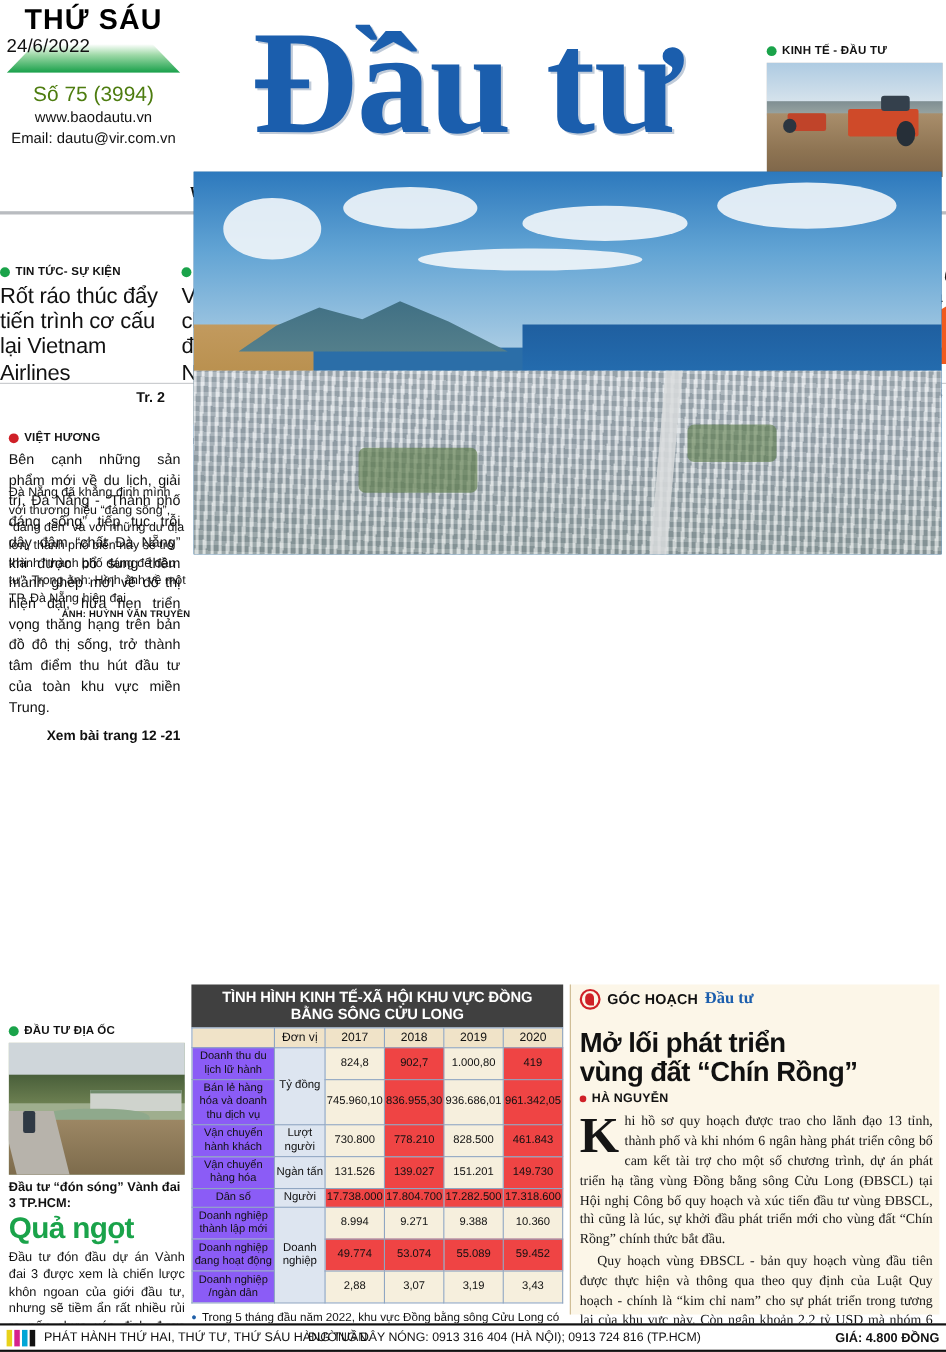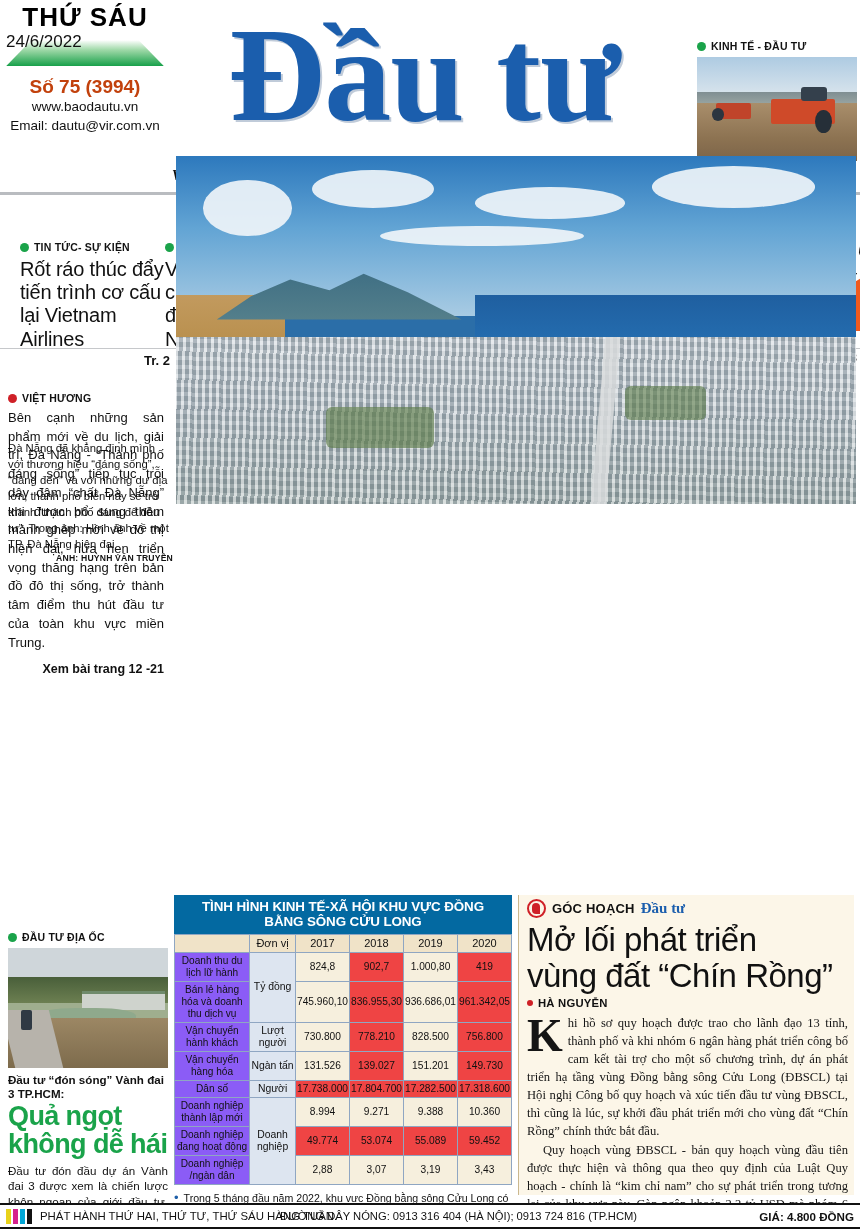--- a/index.html
+++ b/index.html
@@ -27,21 +27,21 @@
   .date-banner .ribbon {
     position: absolute; left: 0; right: 0; top: 8px; height: 26px;
     background: linear-gradient(to bottom, #ffffff 0%, #9fd9a8 38%, #18a04a 100%);
     clip-path: polygon(16% 0%, 84% 0%, 100% 100%, 0% 100%);
   }
   .date-banner .dtext {
     position: absolute; left: 0; right: 0; top: 0;
     font-size: 17px; color: #111; text-align: left;
   }
   .issue {
-    margin-top: 10px; font-size: 19px; font-weight: bold; color: #c2410c;
+    margin-top: 10px; font-size: 19px; font-weight: normal; color: #4d7c0f;
   }
   .site, .email { font-size: 13.5px; color: #111; line-height: 1.35; }
 
   .logo-wrap {
     position: absolute; left: 150px; top: 0; width: 548px; height: 160px;
   }
   .logo-word {
     font-family: "Liberation Serif", serif;
     font-size: 134px; font-weight: bold; color: #1B5EAD;
     letter-spacing: -1px; line-height: 150px; text-align: center;
@@ -103,21 +103,21 @@
   .page-ref { font-size: 12.5px; font-weight: bold; text-align: right; margin-top: 1px; }
 
   
   .teasers { position: absolute; left: 0; top: 199px; width: 860px; height: 148px; }
   .tz { position: absolute; top: 6px; }
   .tz .th {
     font-size: 20px; font-weight: normal; line-height: 1.16; margin-top: 5px;
     letter-spacing: -.2px;
   }
   .tz .tref { font-size: 13px; font-weight: bold; text-align: right; margin-top: 2px; }
-  .tz1 { left: 20px; width: 150px; }
+  .tz1 { left: 0; width: 150px; }
   .tz2 { left: 165px; width: 160px; }
   .tz3 { left: 332px; width: 360px; }
   .quote-row { display: flex; gap: 6px; margin-top: 6px; }
   .qmark {
     font-family: "Liberation Serif", serif;
     font-size: 62px; font-weight: bold; color: #1aa34a; line-height: .62;
     flex: none; height: 44px;
   }
   .qtext { font-size: 12.6px; line-height: 1.33; color: #222; }
   .qattr { font-size: 12.5px; font-weight: bold; text-align: right; line-height: 1.25; }
@@ -238,21 +238,21 @@
   .re-head {
     font-size: 27px; font-weight: bold; color: #1aa34a; line-height: 1.03;
     letter-spacing: -.6px; margin-top: 1px;
   }
   .re-body { font-size: 11.6px; line-height: 1.37; text-align: justify; margin-top: 4px; }
   .re-ref { font-size: 12px; font-weight: bold; text-align: right; margin-top: 3px; }
 
   
   .bcol2 { position: absolute; left: 174px; top: 2px; width: 338px; }
   .tbl-title {
-    background: #0369a1; color: #fff; font-size: 13.4px; font-weight: bold;
+    background: #404040; color: #fff; font-size: 13.4px; font-weight: bold;
     text-align: center; padding: 4px 19px 5px; letter-spacing: -.1px;
   }
   table { width: 100%; border-collapse: collapse; }
   td, th {
     border: 1px solid #8fa6c2; font-size: 10.2px; text-align: center;
     padding: 2px 1px; line-height: 1.18; color: #111;
   }
   th { background: #f0e3c8; font-weight: normal; font-size: 11px; }
   td.lbl { background: #8b5cf6; font-size: 10.1px; }
   td.unit { background: #dde5f0; font-size: 10.4px; }
@@ -274,21 +274,21 @@
   }
   .gn-icon:after {
     content:""; position:absolute; left:3px; top:2px; width:8px; height:11px;
     background:#cf2027; border-radius: 4px 4px 0 4px;
   }
   .gn-label { font-size: 13px; font-weight: bold; letter-spacing: .2px; }
   .gn-brand {
     font-family: "Liberation Serif", serif; font-size: 15px; font-weight: bold; color: #1B5EAD;
   }
   .op-head {
-    font-size: 33px; font-weight: normal; line-height: 1.08; margin-top: 4px; letter-spacing: -.5px;
+    font-size: 25px; font-weight: bold; line-height: 1.08; margin-top: 17px; letter-spacing: -.5px;
   }
   .op-byline { display:flex; align-items:center; gap:5px; margin-top: 4px; }
   .op-byline .dot { width:6px; height:6px; border-radius:50%; background:#cf2027; }
   .op-byline .nm { font-size: 11.3px; font-weight: bold; letter-spacing:.2px; }
   .op-body {
     font-family: "Liberation Serif", serif;
     font-size: 12.6px; line-height: 1.42; text-align: justify; margin-top: 6px; color:#151515;
   }
   .op-body p { text-indent: 16px; margin-bottom: 2px; }
   .op-body p.first { text-indent: 0; }
@@ -458,21 +458,20 @@
         <div class="trees"></div>
         <div class="bld"></div>
         <div class="water"></div>
         <div class="dirt"></div>
         <div class="path"></div>
         <div class="person"></div>
       </div>
       <div class="re-sub">Đầu tư “đón sóng” Vành đai 3 TP.HCM:</div>
       <div class="re-head">
         <div>Quả ngọt</div>
-        <div>không dễ hái</div>
       </div>
       <div class="re-body">Đầu tư đón đầu dự án Vành đai 3 được xem là chiến lược khôn ngoan của giới đầu tư, nhưng sẽ tiềm ẩn rất nhiều rủi ro nếu chưa xác định được ranh giới quy hoạch.</div>
       <div class="re-ref">Tr. 8</div>
     </div>
 
     <div class="bcol2">
       <div class="tbl-title">TÌNH HÌNH KINH TẾ-XÃ HỘI KHU VỰC ĐỒNG BẰNG SÔNG CỬU LONG</div>
       <table>
         <thead>
           <tr>
@@ -499,21 +498,21 @@
             <td class="v-even">836.955,30</td>
             <td class="v-odd">936.686,01</td>
             <td class="v-even">961.342,05</td>
           </tr>
           <tr>
             <td class="lbl">Vận chuyển hành khách</td>
             <td class="unit">Lượt người</td>
             <td class="v-odd">730.800</td>
             <td class="v-even">778.210</td>
             <td class="v-odd">828.500</td>
-            <td class="v-even">756.800</td>
+            <td class="v-even">461.843</td>
           </tr>
           <tr>
             <td class="lbl">Vận chuyển hàng hóa</td>
             <td class="unit">Ngàn tấn</td>
             <td class="v-odd">131.526</td>
             <td class="v-even">139.027</td>
             <td class="v-odd">151.201</td>
             <td class="v-even">149.730</td>
           </tr>
           <tr>

